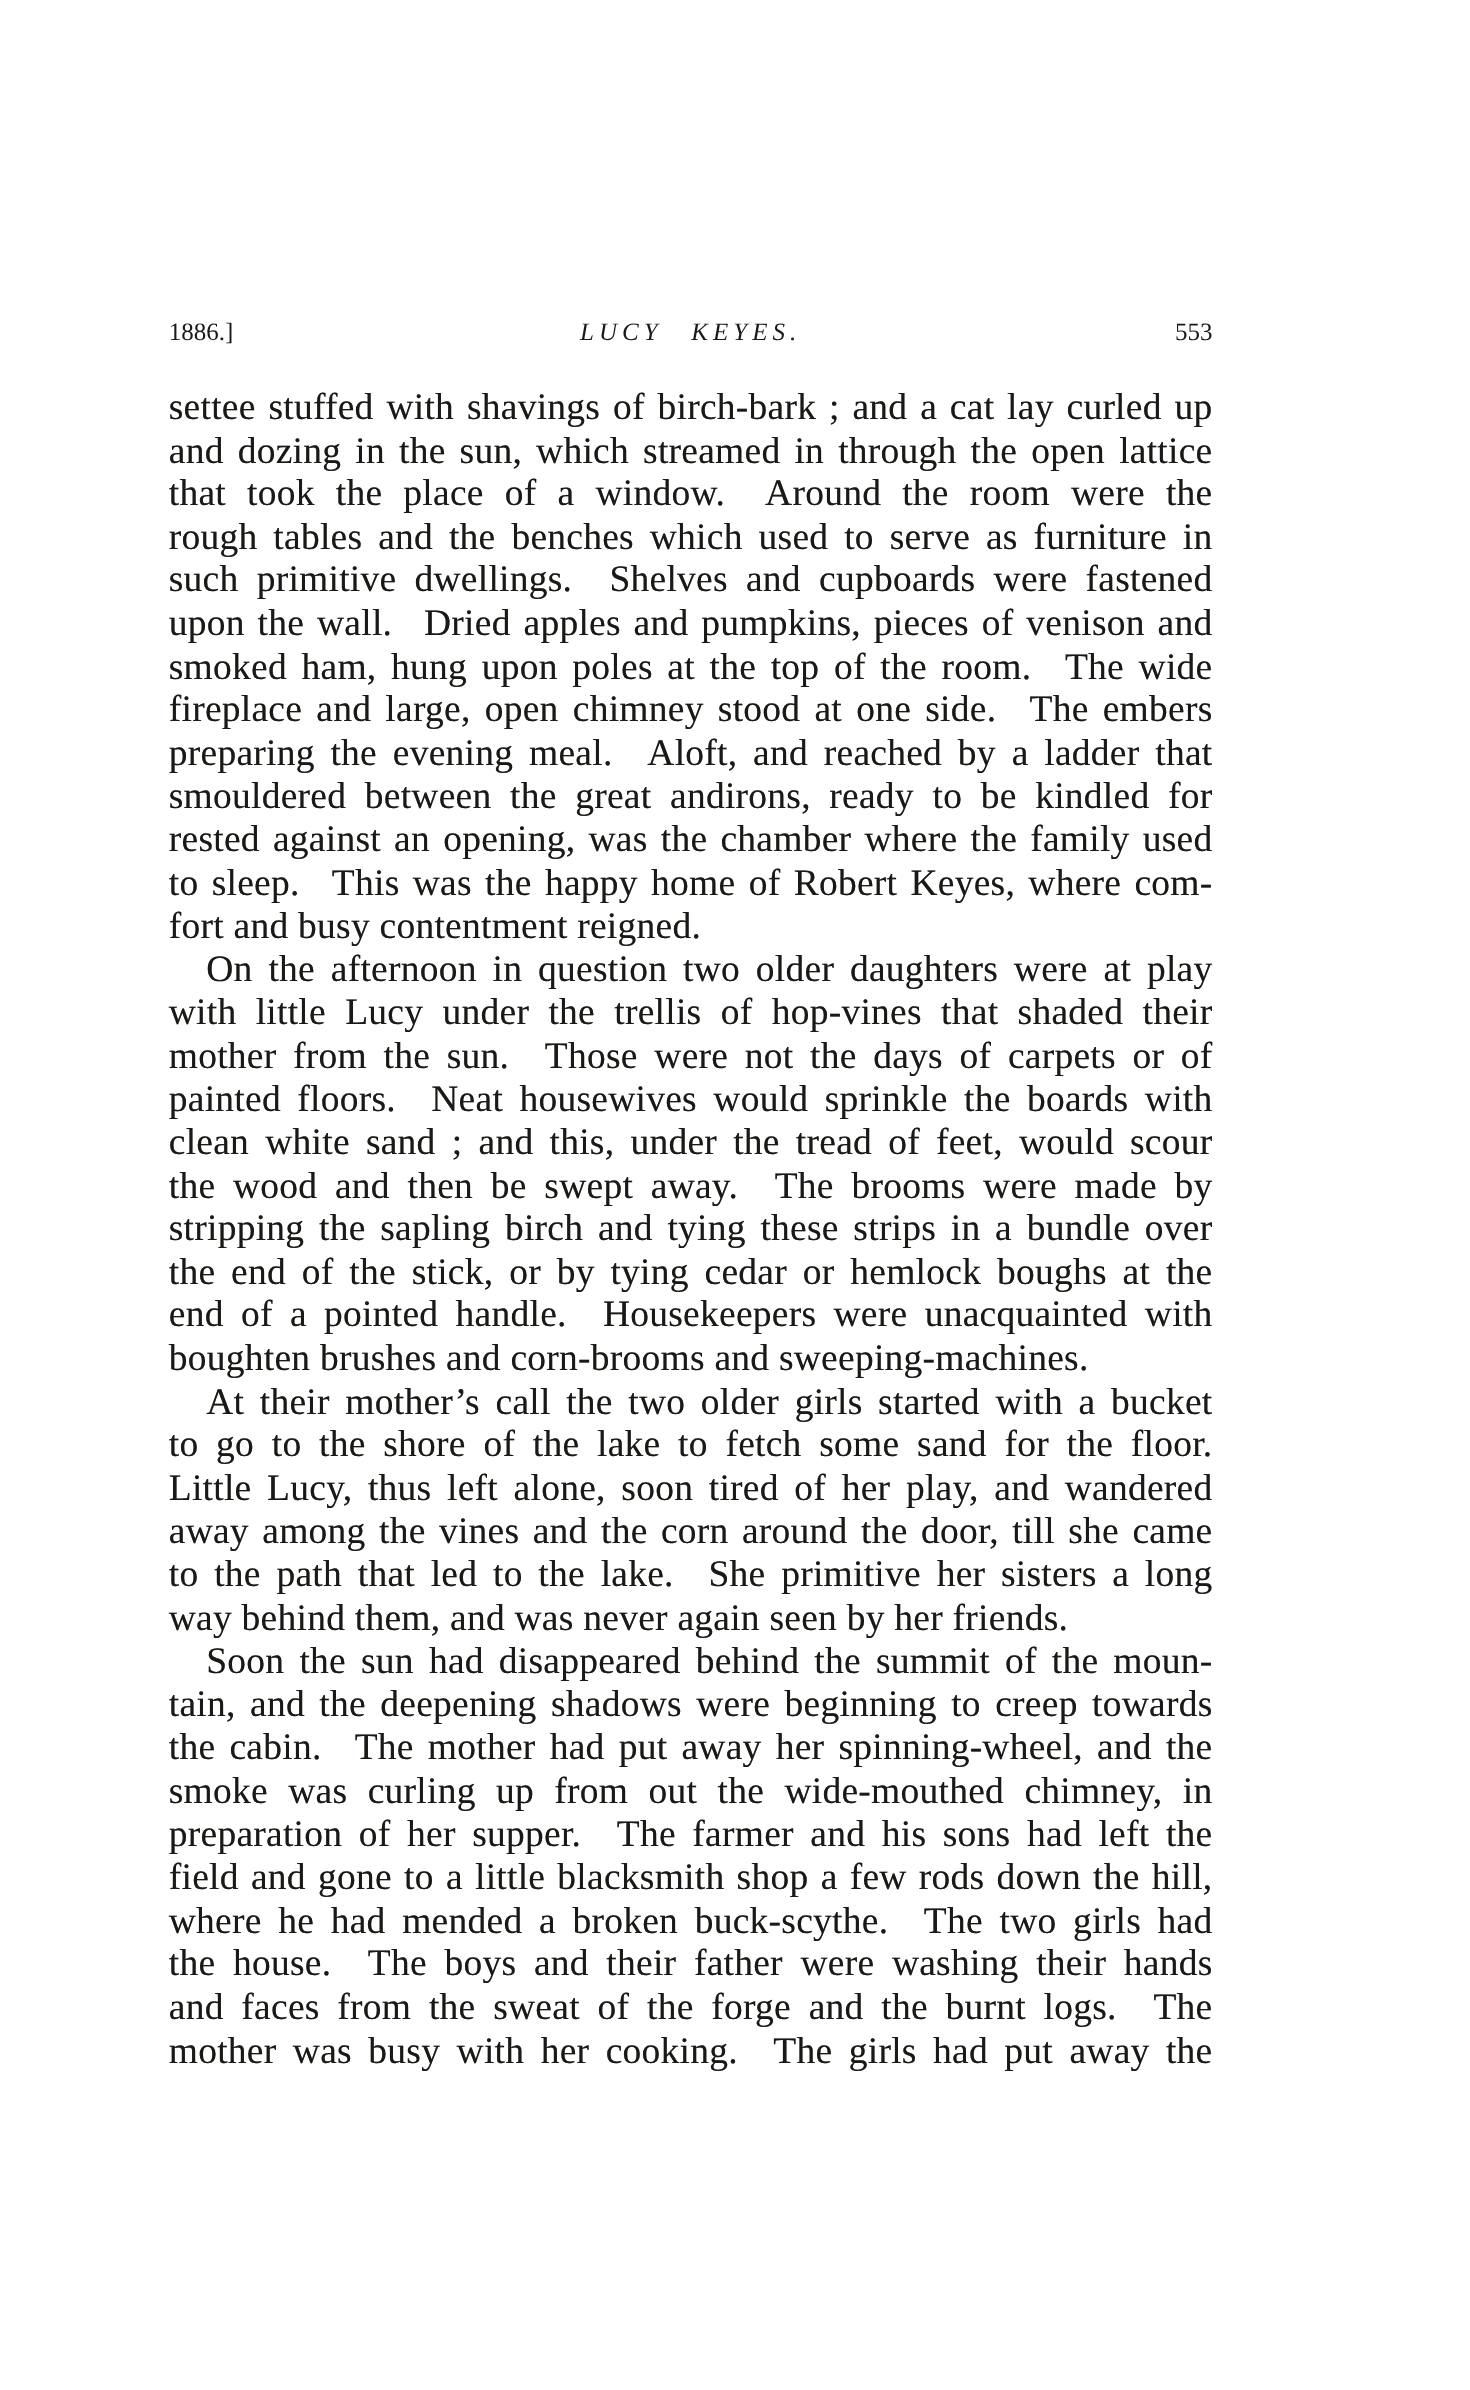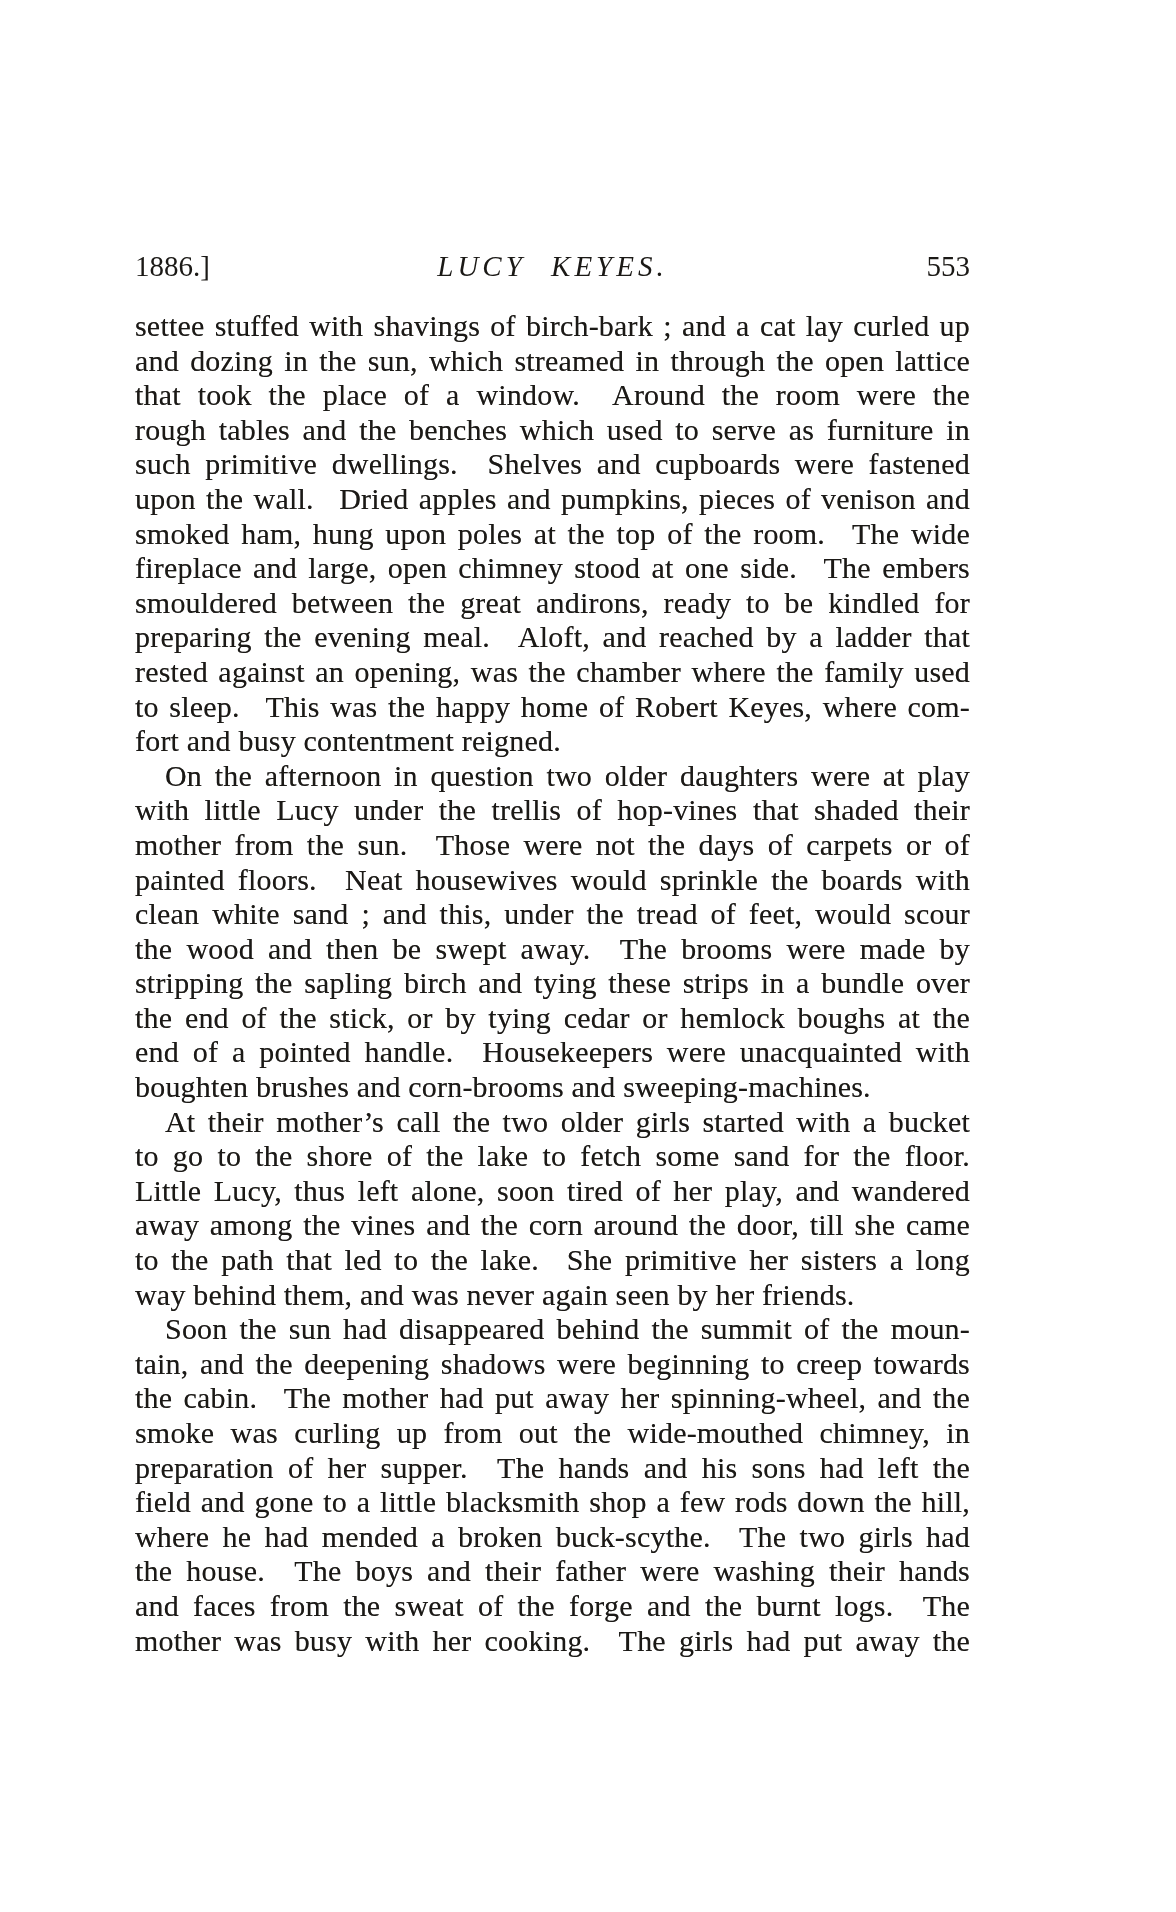--- a/index.html
+++ b/index.html
@@ -18,21 +18,21 @@
   }
   .content {
     position: absolute;
     left: 135px;
     top: 250px;
     width: 835px;
   }
   .pagehead {
     position: relative;
     height: 32px;
-    font-size: 29px;
+    font-size: 20px;
     line-height: 32px;
   }
   .head-left {
     position: absolute;
     left: 0;
     top: 0;
   }
   .head-title {
     position: absolute;
     left: 50%;
@@ -83,22 +83,22 @@
 
       <div class="para">
         <div class="line">settee stuffed with shavings of birch-bark ; and a cat lay curled up</div>
         <div class="line">and dozing in the sun, which streamed in through the open lattice</div>
         <div class="line">that took the place of a window.  Around the room were the</div>
         <div class="line">rough tables and the benches which used to serve as furniture in</div>
         <div class="line">such primitive dwellings.  Shelves and cupboards were fastened</div>
         <div class="line">upon the wall.  Dried apples and pumpkins, pieces of venison and</div>
         <div class="line">smoked ham, hung upon poles at the top of the room.  The wide</div>
         <div class="line">fireplace and large, open chimney stood at one side.  The embers</div>
+        <div class="line">preparing the evening meal.  Aloft, and reached by a ladder that</div>
         <div class="line">smouldered between the great andirons, ready to be kindled for</div>
-        <div class="line">preparing the evening meal.  Aloft, and reached by a ladder that</div>
         <div class="line">rested against an opening, was the chamber where the family used</div>
         <div class="line">to sleep.  This was the happy home of Robert Keyes, where com-</div>
         <div class="line pend">fort and busy contentment reigned.</div>
       </div>
 
       <div class="para ind">
         <div class="line">On the afternoon in question two older daughters were at play</div>
         <div class="line">with little Lucy under the trellis of hop-vines that shaded their</div>
         <div class="line">mother from the sun.  Those were not the days of carpets or of</div>
         <div class="line">painted floors.  Neat housewives would sprinkle the boards with</div>
@@ -117,21 +117,21 @@
         <div class="line">away among the vines and the corn around the door, till she came</div>
         <div class="line">to the path that led to the lake.  She primitive her sisters a long</div>
         <div class="line pend">way behind them, and was never again seen by her friends.</div>
       </div>
 
       <div class="para ind">
         <div class="line">Soon the sun had disappeared behind the summit of the moun-</div>
         <div class="line">tain, and the deepening shadows were beginning to creep towards</div>
         <div class="line">the cabin.  The mother had put away her spinning-wheel, and the</div>
         <div class="line">smoke was curling up from out the wide-mouthed chimney, in</div>
-        <div class="line">preparation of her supper.  The hands and his sons had left the</div>
+        <div class="line">preparation of her supper.  The farmer and his sons had left the</div>
         <div class="line">field and gone to a little blacksmith shop a few rods down the hill,</div>
         <div class="line">where he had mended a broken buck-scythe.  The two girls had</div>
         <div class="line">the house.  The boys and their father were washing their hands</div>
         <div class="line">and faces from the sweat of the forge and the burnt logs.  The</div>
         <div class="line">mother was busy with her cooking.  The girls had put away the</div>
       </div>
 
     </div>
   </div>
 </div>

